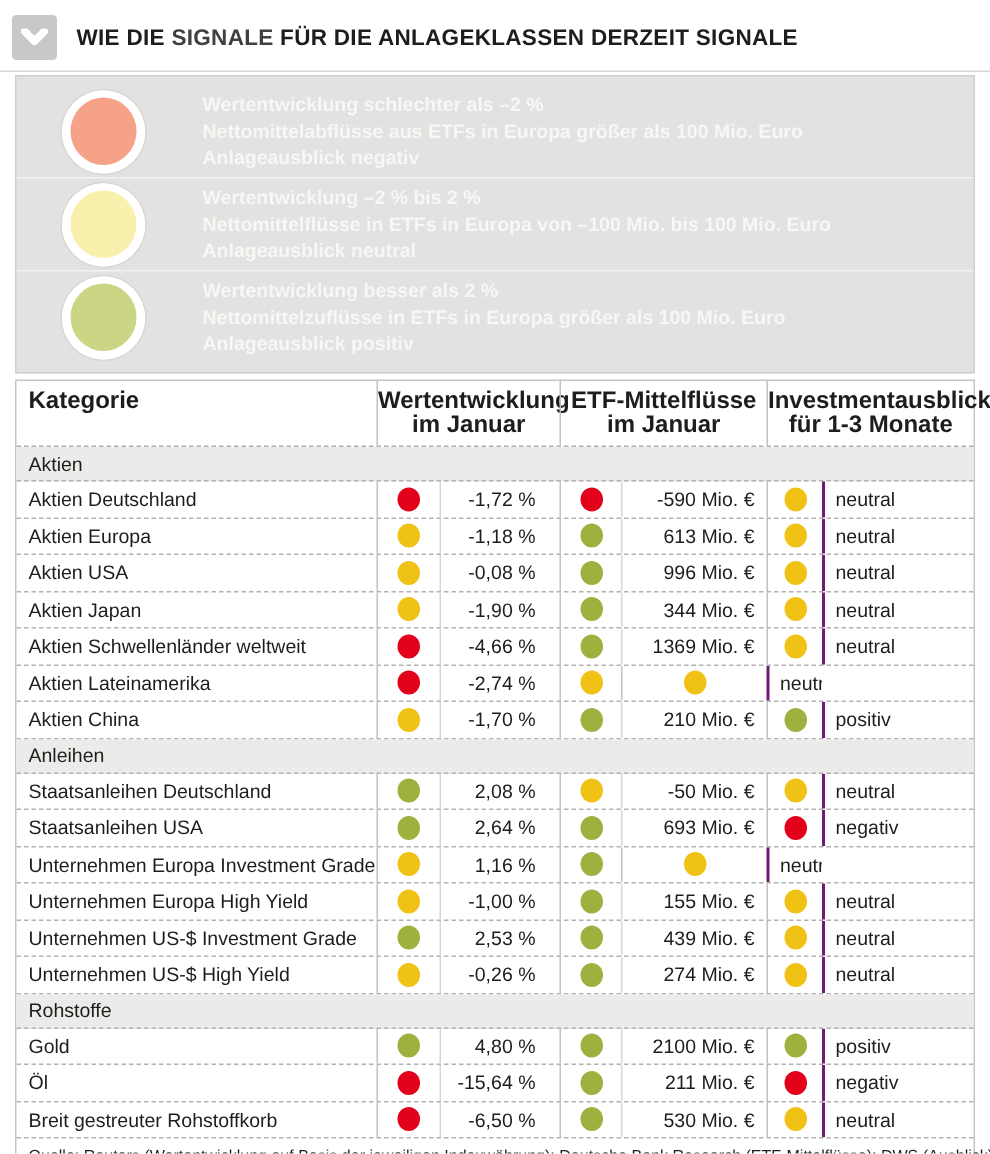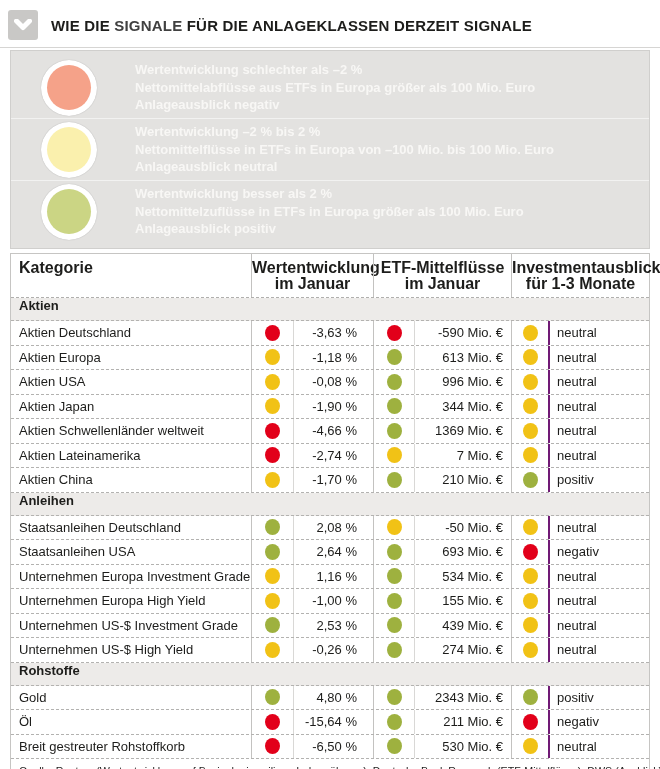--- a/index.html
+++ b/index.html
@@ -19,22 +19,22 @@
   .legend-circle-fill{width:44px;height:45px;border-radius:50%;display:block;}
   .legend-text{margin-left:38px;font-weight:bold;font-size:13px;line-height:17.5px;color:#f8f7f5;}
   .pale-red{background:#f5a289;} .pale-yellow{background:#faf0ad;} .pale-green{background:#cbd584;}
   
   .table{margin:0 10px;border:1px solid #c6c5c3;background:#fff;}
   .thead{display:grid;grid-template-columns:240px 122px 138px 138px;height:43px;
     border-bottom:1px dashed #b0afad;}
   .th{font-weight:bold;font-size:16px;line-height:16px;text-align:center;padding-top:6px;}
   .th-cat{text-align:left;padding-left:8px;}
   .thead .th + .th{border-left:1px solid #c3c2c0;}
-  .srow{height:22px;background:#edebe9;display:flex;align-items:flex-start;padding-left:8px;
-    font-weight:bold;font-size:13px;border-bottom:1px dashed #b3b2b0;}
+  .srow{height:22px;background:#edebe9;display:flex;align-items:center;padding-left:8px;
+    font-weight:normal;font-size:13px;border-bottom:1px dashed #b3b2b0;}
   .trow{display:grid;grid-template-columns:240px 42px 80px 41px 97px 37px 101px;height:23.5px;
     border-bottom:1px dashed #b3b2b0;font-size:13px;}
   .cell{height:100%;display:flex;align-items:center;overflow:hidden;white-space:nowrap;}
   .cat{padding-left:8px;}
   .dotc{justify-content:center;border-left:1px solid #c3c2c0;}
   .val{justify-content:flex-end;padding-right:8px;border-left:1px solid #d9d8d6;}
   .val-perf{padding-right:16px;}
   .outlook{justify-content:flex-start;padding-left:7px;border-left:2px solid #701a75;}
   .dot{display:block;width:15px;height:16px;border-radius:50%;}
   .dot-red{background:#e2001a;} .dot-yellow{background:#f1c216;} .dot-green{background:#9eb13f;}
@@ -112,21 +112,21 @@
   <div>
   <div class="srow">
     <span>Aktien</span>
   </div>
 
   <div class="trow">
     <div class="cell cat">Aktien Deutschland</div>
     <div class="cell dotc">
       <span class="dot dot-red"></span>
     </div>
-    <div class="cell val val-perf">-3,63 %</div>
+    <div class="cell val val-perf">-1,72 %</div>
     <div class="cell dotc">
       <span class="dot dot-red"></span>
     </div>
     <div class="cell val">-590 Mio. €</div>
     <div class="cell dotc">
       <span class="dot dot-yellow"></span>
     </div>
     <div class="cell outlook">neutral</div>
   </div>
 
@@ -196,21 +196,20 @@
 
   <div class="trow">
     <div class="cell cat">Aktien Lateinamerika</div>
     <div class="cell dotc">
       <span class="dot dot-red"></span>
     </div>
     <div class="cell val val-perf">-2,74 %</div>
     <div class="cell dotc">
       <span class="dot dot-yellow"></span>
     </div>
-    <div class="cell val">7 Mio. €</div>
     <div class="cell dotc">
       <span class="dot dot-yellow"></span>
     </div>
     <div class="cell outlook">neutral</div>
   </div>
 
   <div class="trow">
     <div class="cell cat">Aktien China</div>
     <div class="cell dotc">
       <span class="dot dot-yellow"></span>
@@ -264,21 +263,20 @@
 
   <div class="trow">
     <div class="cell cat">Unternehmen Europa Investment Grade</div>
     <div class="cell dotc">
       <span class="dot dot-yellow"></span>
     </div>
     <div class="cell val val-perf">1,16 %</div>
     <div class="cell dotc">
       <span class="dot dot-green"></span>
     </div>
-    <div class="cell val">534 Mio. €</div>
     <div class="cell dotc">
       <span class="dot dot-yellow"></span>
     </div>
     <div class="cell outlook">neutral</div>
   </div>
 
   <div class="trow">
     <div class="cell cat">Unternehmen Europa High Yield</div>
     <div class="cell dotc">
       <span class="dot dot-yellow"></span>
@@ -332,21 +330,21 @@
 
   <div class="trow">
     <div class="cell cat">Gold</div>
     <div class="cell dotc">
       <span class="dot dot-green"></span>
     </div>
     <div class="cell val val-perf">4,80 %</div>
     <div class="cell dotc">
       <span class="dot dot-green"></span>
     </div>
-    <div class="cell val">2343 Mio. €</div>
+    <div class="cell val">2100 Mio. €</div>
     <div class="cell dotc">
       <span class="dot dot-green"></span>
     </div>
     <div class="cell outlook">positiv</div>
   </div>
 
   <div class="trow">
     <div class="cell cat">Öl</div>
     <div class="cell dotc">
       <span class="dot dot-red"></span>

